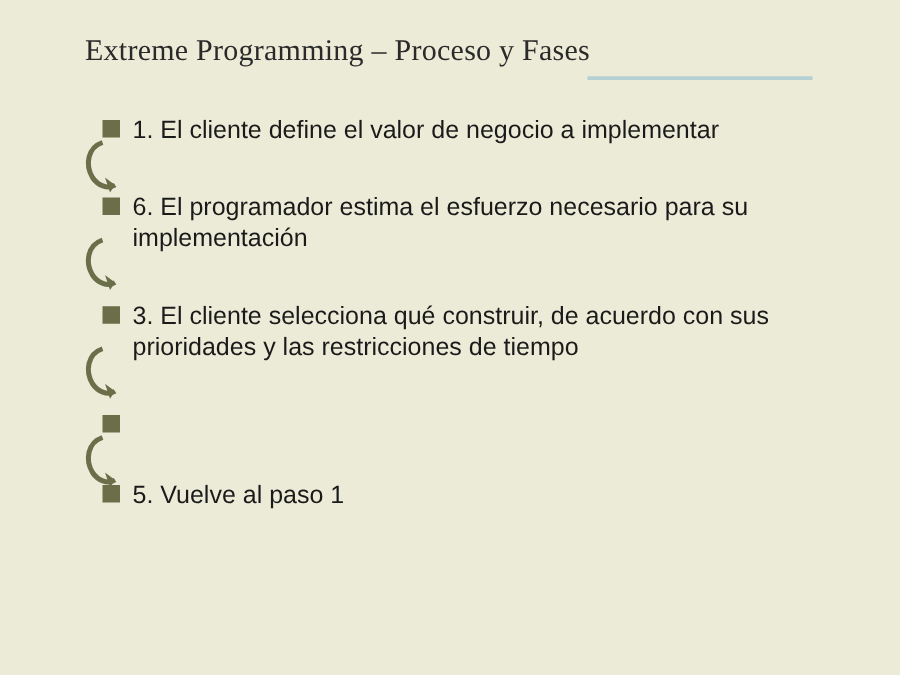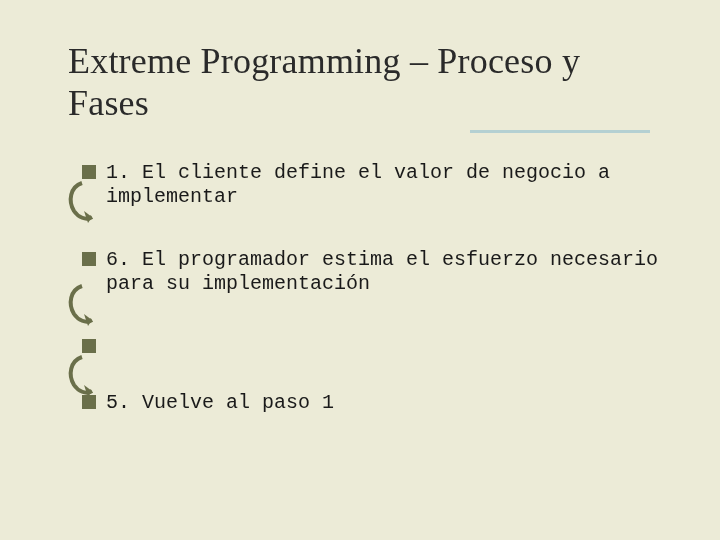--- a/index.html
+++ b/index.html
@@ -14,24 +14,24 @@
     position: relative;
   }
   .slide {
     padding: 28px 50px 20px 50px;
     box-sizing: border-box;
     width: 100%;
     height: 100%;
   }
   .title {
     font-family: "Times New Roman", Times, serif;
-    font-size: 36px;
+    font-size: 24px;
     font-weight: 400;
     color: #2a2a2a;
-    margin: 12px 0 6px 18px;
+    margin: 0 0 6px 18px;
     letter-spacing: 0.2px;
   }
   .underline {
     height: 3px;
     width: 180px;
     background: #b4d0d2;
     margin-left: 420px;
     margin-bottom: 28px;
   }
   .items {
@@ -51,21 +51,20 @@
     height: 14px;
     background: #6a6f4a;
     flex-shrink: 0;
     margin-top: 4px;
     margin-right: 10px;
   }
   .text {
     font-size: 20px;
     line-height: 1.22;
     color: #1a1a1a;
-    font-family: Liberation Mono, monospace;
   }
   .arrow {
     position: absolute;
     left: -18px;
     top: 20px;
     width: 36px;
     height: 44px;
     pointer-events: none;
   }
   .arrow svg {
@@ -98,20 +97,30 @@
       <div class="bullet"></div>
       <div class="text">6. El programador estima el esfuerzo necesario para su implementación</div>
       <div class="arrow" style="top:36px;">
         <svg viewBox="0 0 36 44">
           <path d="M18,2 C6,6 4,20 10,30 C14,36 22,40 28,36" fill="none" stroke="#6a6f4a" stroke-width="4"></path>
           <path d="M28,36 L20,30 L24,42 Z" fill="#6a6f4a"></path>
         </svg>
       </div>
     </div>
 
+    <div class="item">
+      <div class="bullet"></div>
+      <div class="text">3. El cliente selecciona qué construir, de acuerdo con sus prioridades y las restricciones de tiempo</div>
+      <div class="arrow" style="top:36px;">
+        <svg viewBox="0 0 36 44">
+          <path d="M18,2 C6,6 4,20 10,30 C14,36 22,40 28,36" fill="none" stroke="#6a6f4a" stroke-width="4"></path>
+          <path d="M28,36 L20,30 L24,42 Z" fill="#6a6f4a"></path>
+        </svg>
+      </div>
+    </div>
 
     <div class="item">
       <div class="bullet"></div>
       <div class="arrow" style="top:20px;">
         <svg viewBox="0 0 36 44">
           <path d="M18,2 C6,6 4,20 10,30 C14,36 22,40 28,36" fill="none" stroke="#6a6f4a" stroke-width="4"></path>
           <path d="M28,36 L20,30 L24,42 Z" fill="#6a6f4a"></path>
         </svg>
       </div>
     </div>

